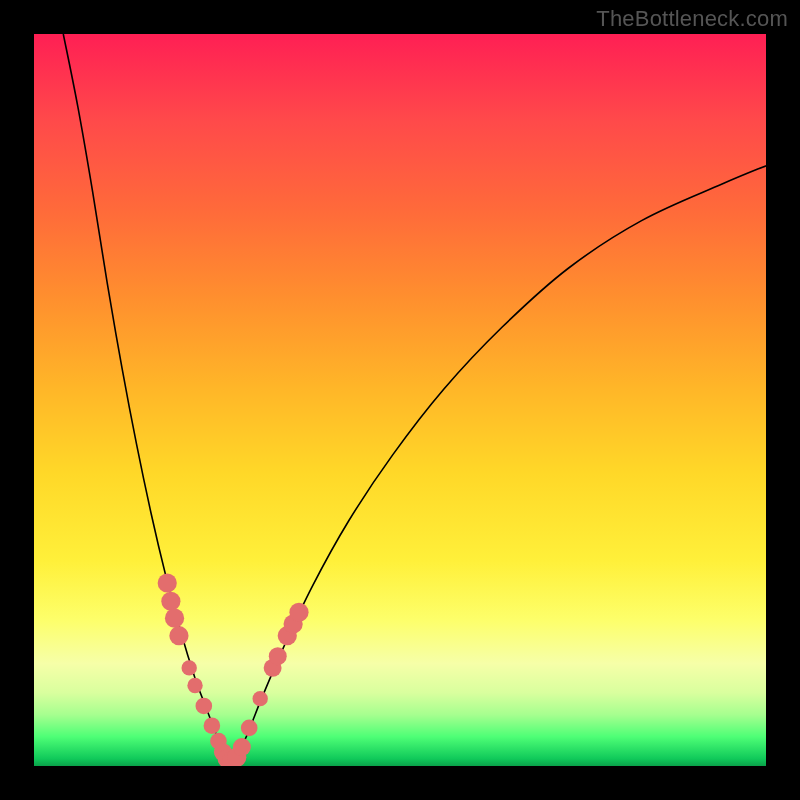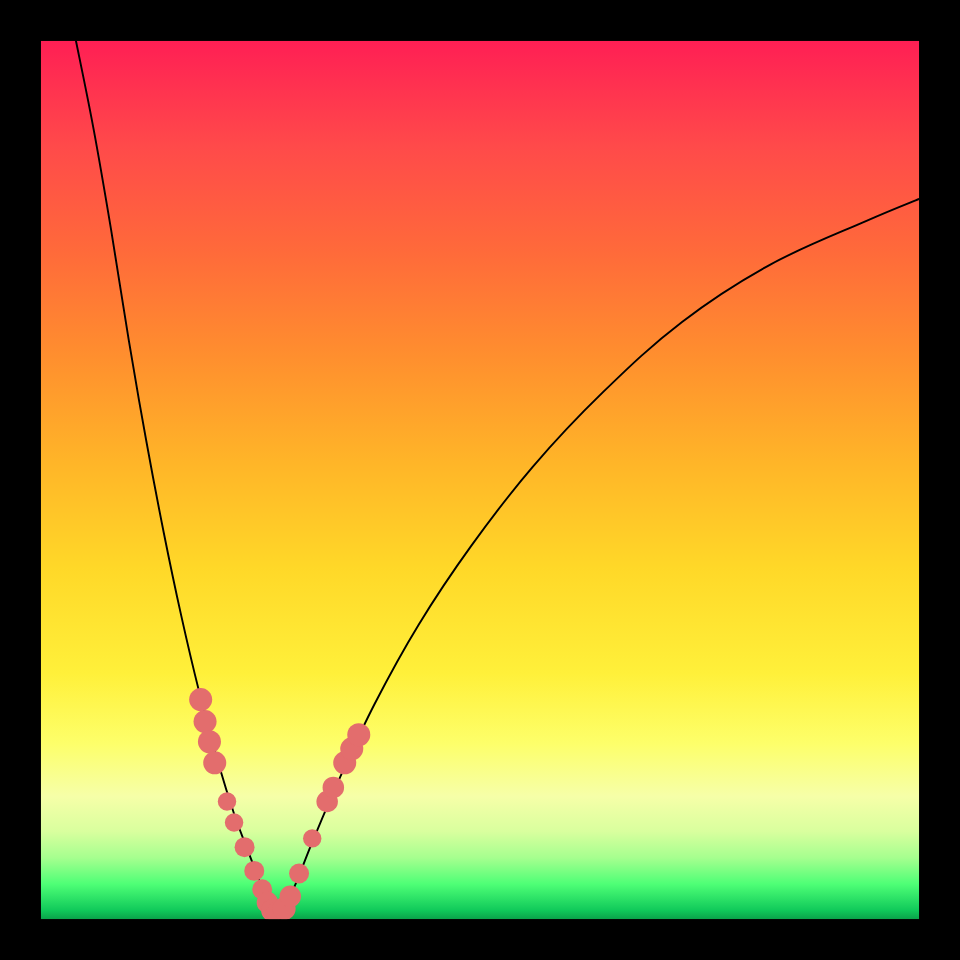--- a/index.html
+++ b/index.html
@@ -94,13 +94,14 @@
           <circle cx="215.21" cy="693.94" r="8.32" fill="#e36d6d"></circle>
           <circle cx="226.19" cy="664.66" r="7.68" fill="#e36d6d"></circle>
           <circle cx="238.63" cy="633.91" r="8.96" fill="#e36d6d"></circle>
           <circle cx="243.76" cy="622.20" r="8.96" fill="#e36d6d"></circle>
           <circle cx="253.27" cy="601.70" r="9.60" fill="#e36d6d"></circle>
           <circle cx="259.13" cy="589.99" r="9.60" fill="#e36d6d"></circle>
           <circle cx="264.98" cy="578.28" r="9.60" fill="#e36d6d"></circle>
         </g>
     </svg>
   </div>
+  <div class="watermark">TheBottleneck.com</div>
 </div>
 
 </body></html>

